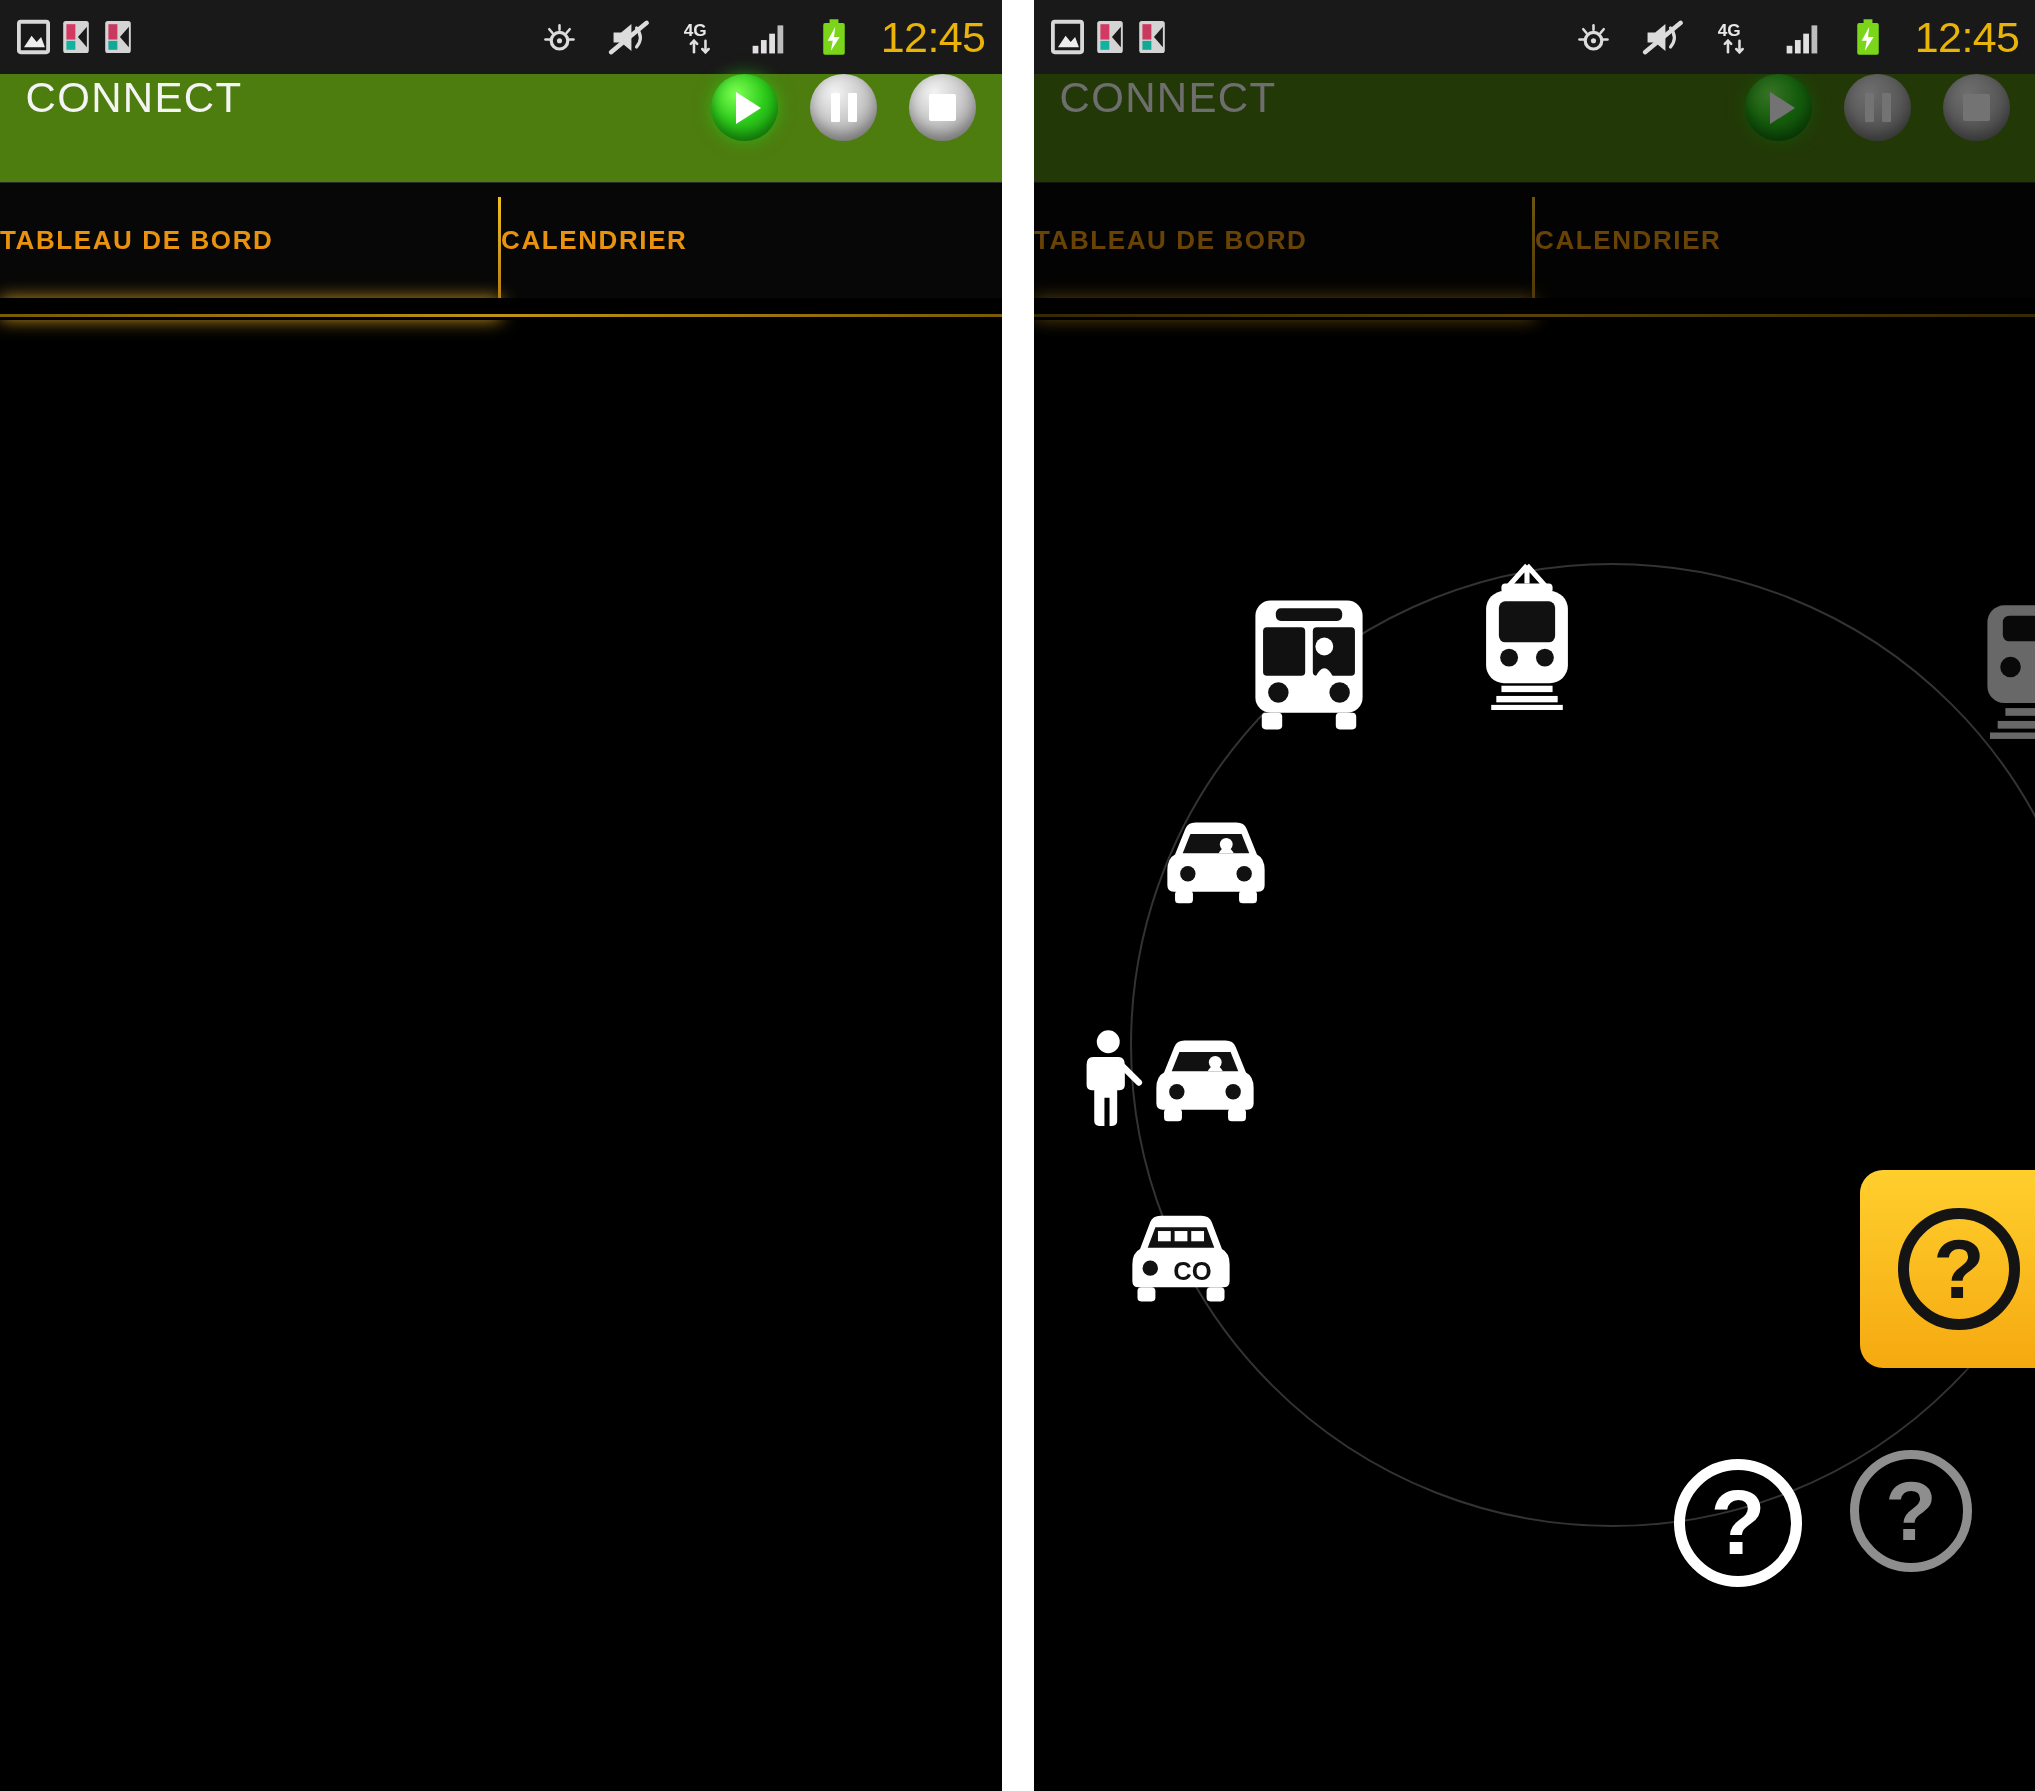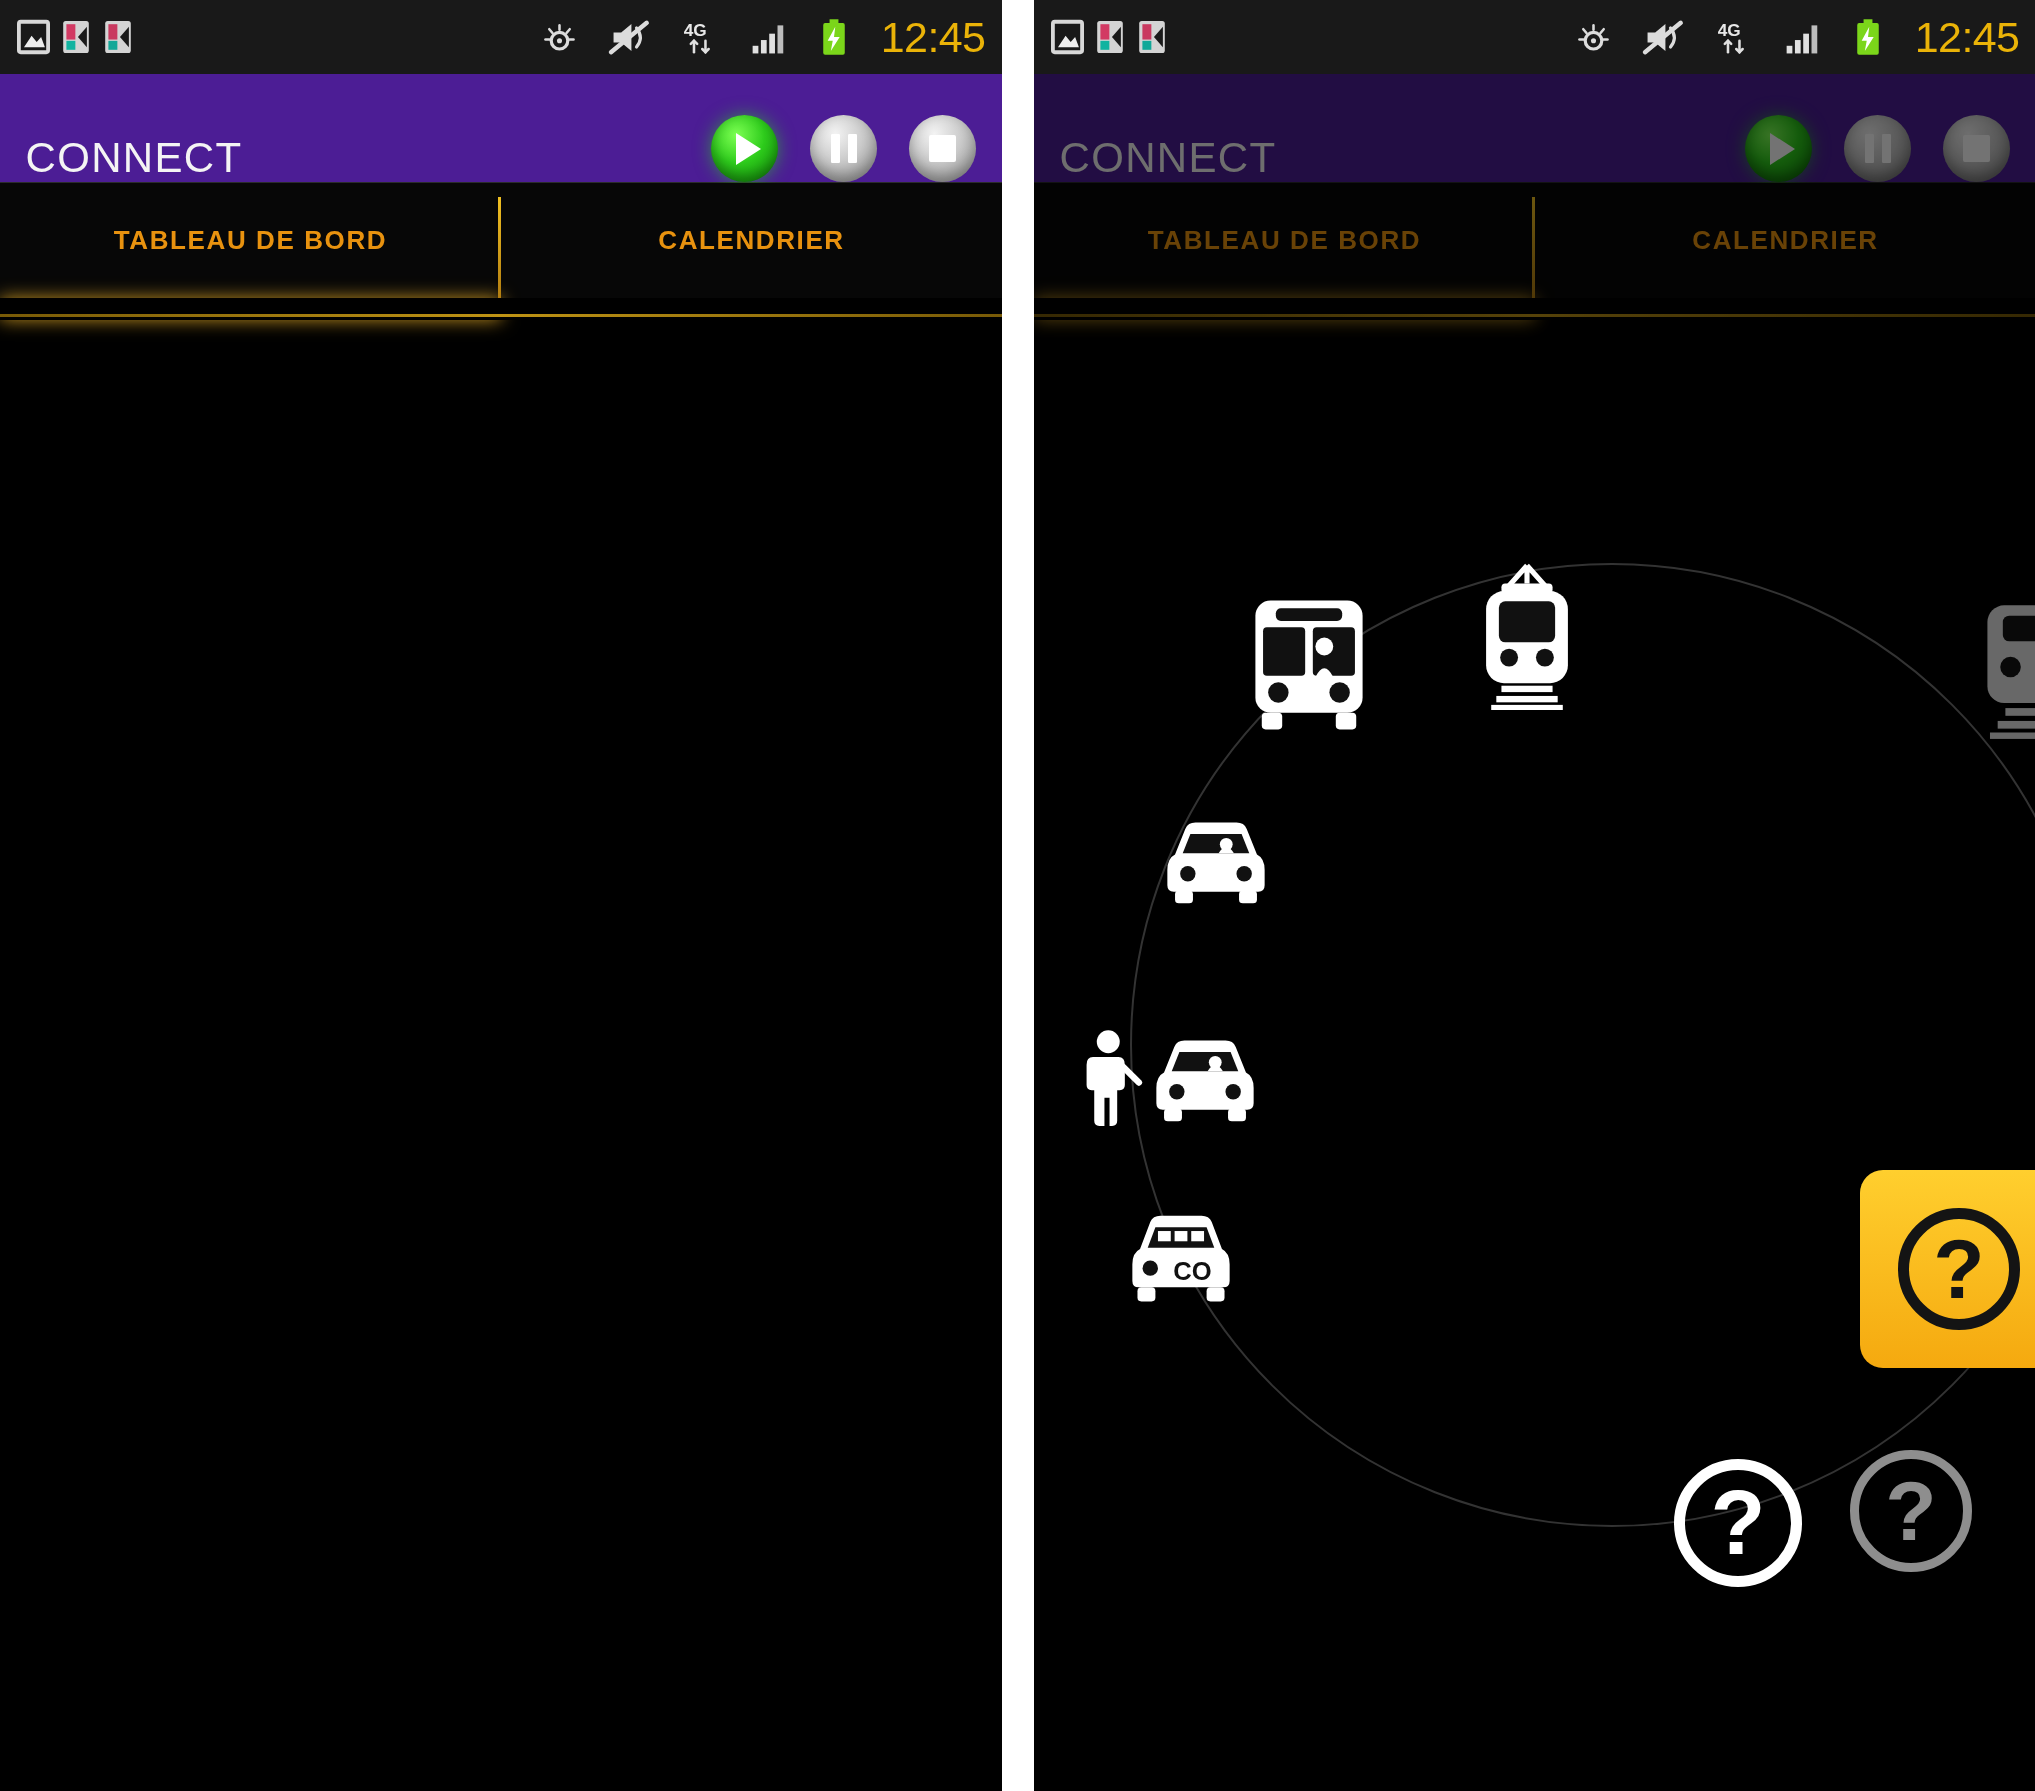--- a/index.html
+++ b/index.html
@@ -30,22 +30,22 @@
   .sb-left{display:flex;align-items:center;gap:10.2px;}
   .sb-right{margin-left:auto;display:flex;align-items:center;gap:29px;}
   .sb-ico{display:block;}
   .sb-time{
     color:#eab308;font-size:43px;letter-spacing:-0.6px;line-height:1;
     font-family:"Liberation Sans",sans-serif;margin-left:3.8px;
   }
 
   
   .actionbar{
-    position:relative;height:109px;background:#4c1d95;
-    display:flex;align-items:flex-end;padding:0 25.6px;box-sizing:border-box;
+    position:relative;height:109px;background:#4d7c0f;
+    display:flex;align-items:flex-start;padding:0 25.6px;box-sizing:border-box;
     border-bottom:1.3px solid #2b2b2b;z-index:6;
   }
   .app-title{
     color:#f4f4f4;font-size:42px;letter-spacing:1.3px;font-weight:400;
   }
   .ctrl-group{margin-left:auto;display:flex;align-items:center;gap:32px;}
   .ctrl{
     width:67px;height:67px;border-radius:50%;
     display:flex;align-items:center;justify-content:center;
     position:relative;
@@ -65,21 +65,21 @@
   }
   .glyph-pause{display:flex;gap:7.7px;}
   .glyph-pause i{display:block;width:9px;height:29px;background:#fff;border-radius:1.3px;}
   .glyph-stop{width:27px;height:27px;background:#fff;border-radius:1.9px;}
 
   
   .tabs{
     position:relative;height:115px;background:#070707;display:flex;z-index:6;
   }
   .tab{
-    flex:1;display:flex;align-items:center;justify-content:center;
+    flex:1;display:flex;align-items:center;
     color:#e8920f;font-size:26px;font-weight:700;letter-spacing:1.6px;
     position:relative;
   }
   .tab:first-child::after{
     content:"";position:absolute;right:0;top:14px;bottom:-3.8px;width:3.2px;
     background:linear-gradient(to bottom,#f0c022,#b07b10);
   }
   .tab.active .tab-underline{
     content:"";position:absolute;left:0;right:0;bottom:-22px;height:22px;
     background:linear-gradient(to bottom,#ffd23a,#f0a810);

